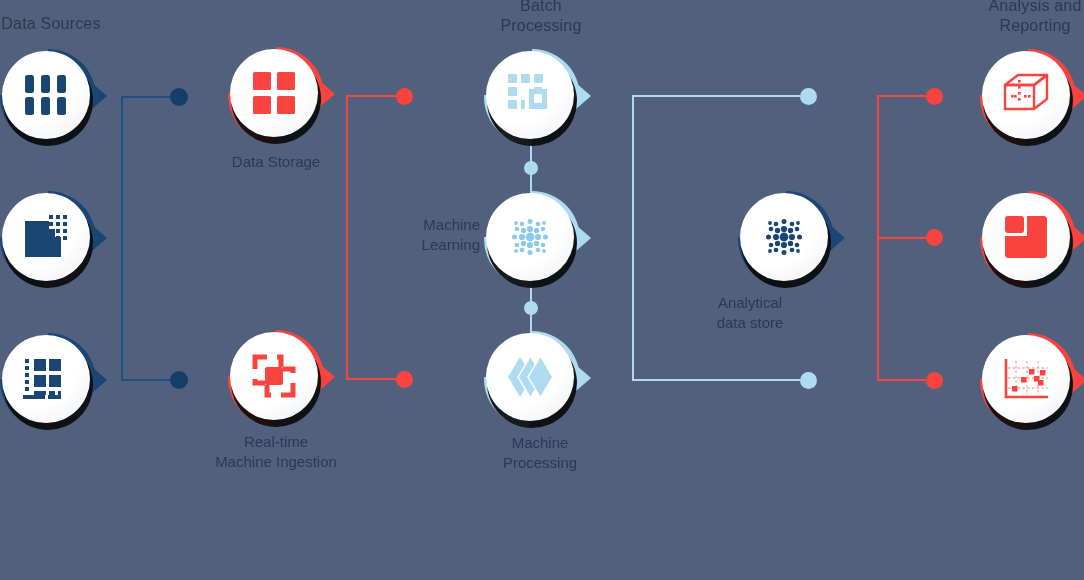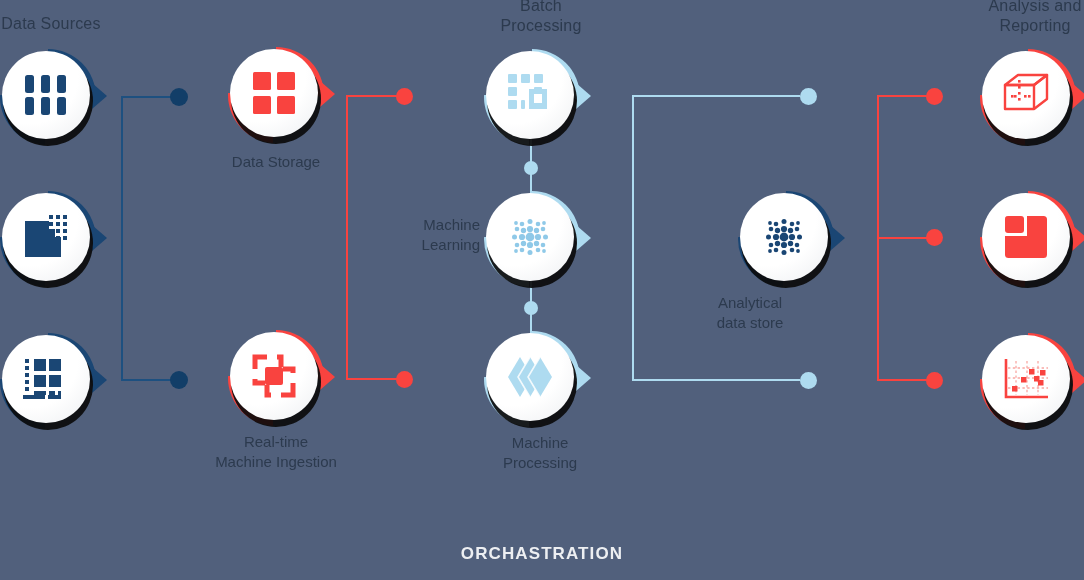--- a/index.html
+++ b/index.html
@@ -425,15 +425,14 @@
           <rect x="18" y="19" width="5.5" height="5.5"></rect>
           <rect x="26" y="11" width="5.5" height="5.5"></rect>
           <rect x="31" y="18" width="5.5" height="5.5"></rect>
           <rect x="37" y="12" width="5.5" height="5.5"></rect>
           <rect x="35" y="22" width="5.5" height="5.5"></rect>
         </g>
       </svg>
     </div>
   </div>
 
-  <div class="footer" style="top:544px;">ORCHASTRATION</div>
 
 </div>
 
 </body></html>

